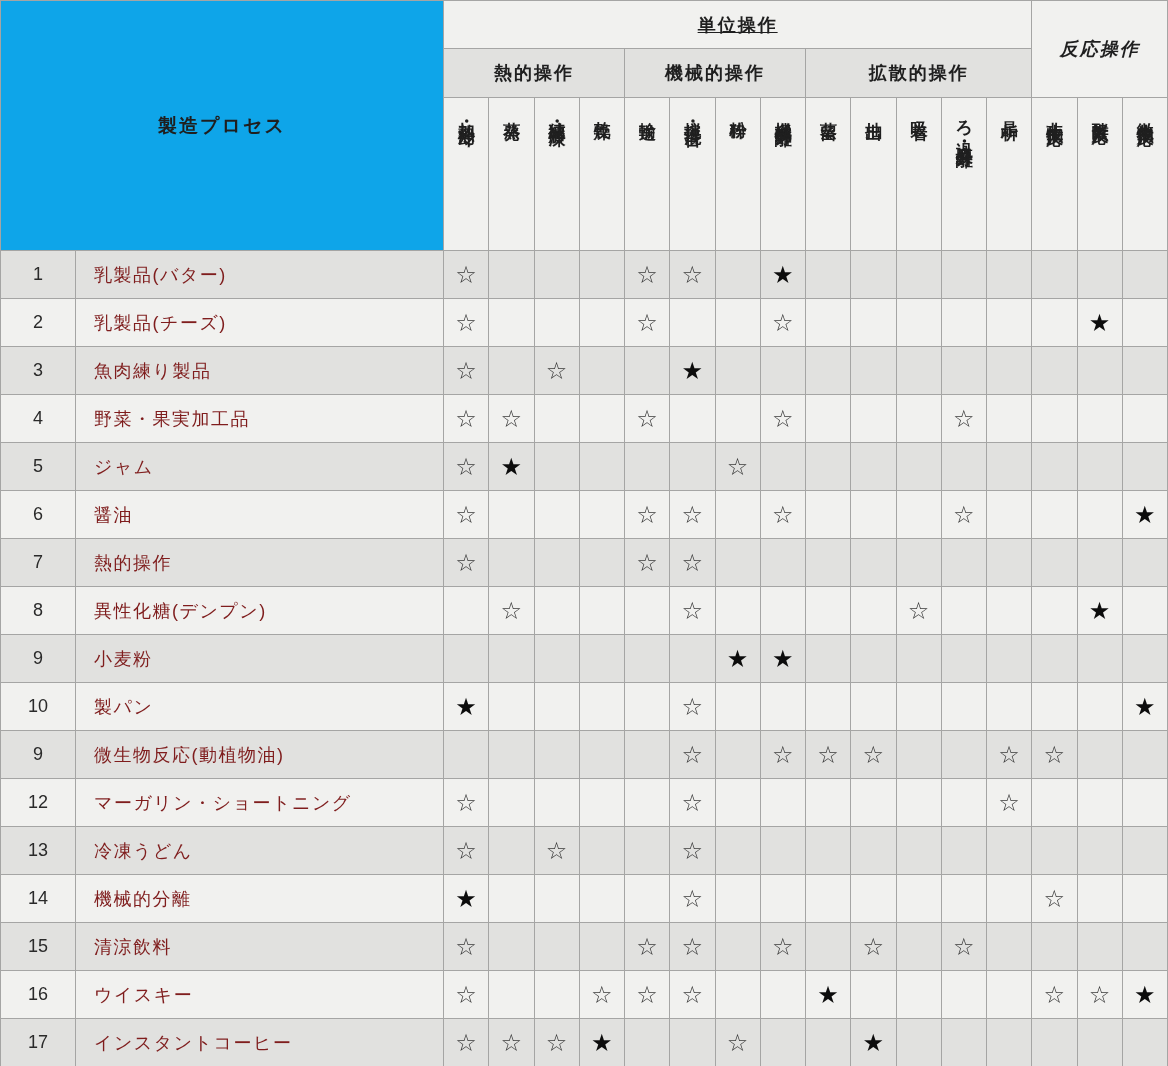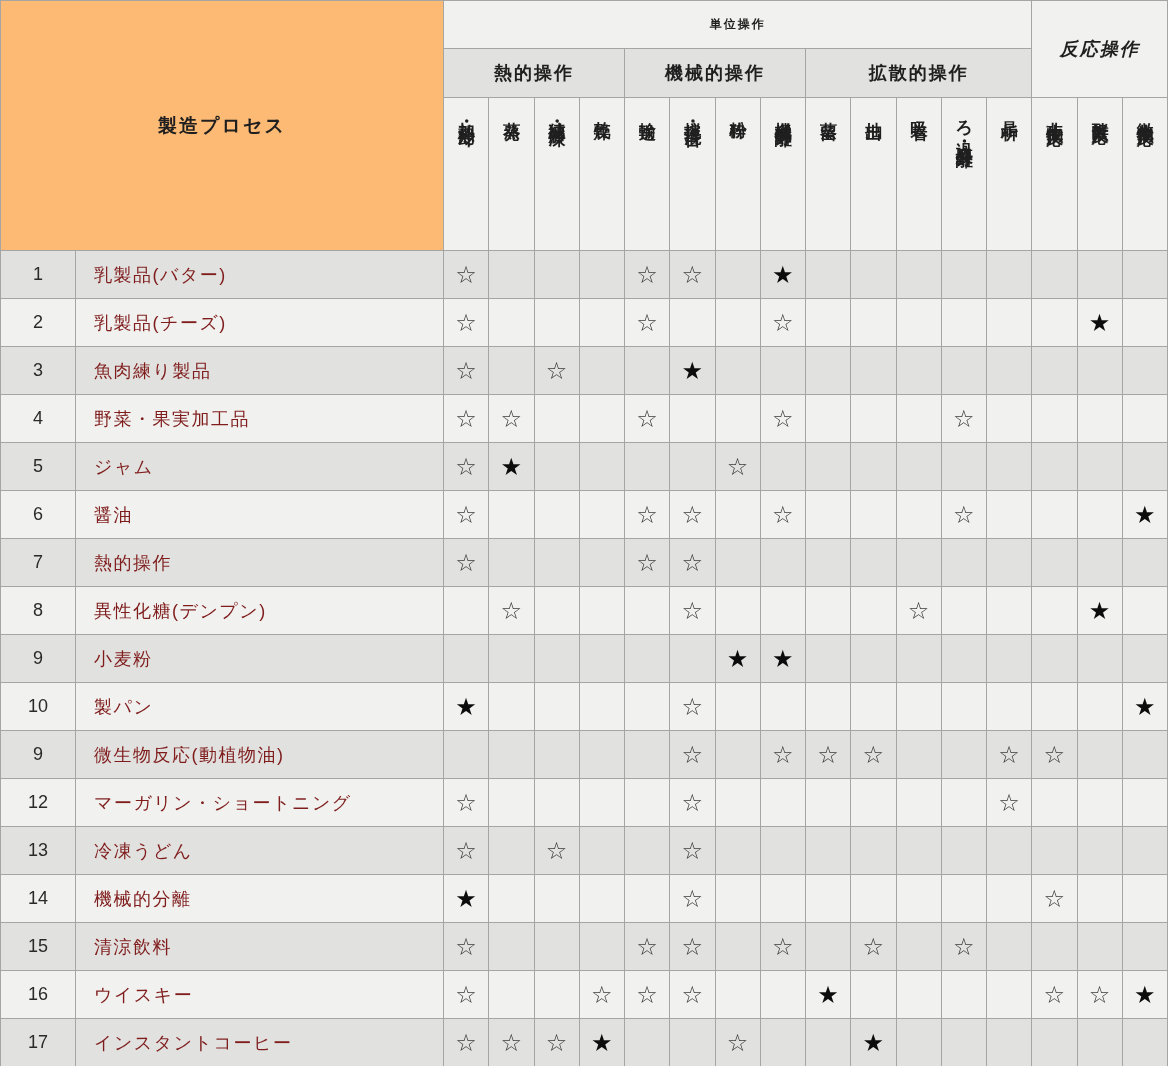--- a/index.html
+++ b/index.html
@@ -20,25 +20,25 @@
   }
   col.c-num { width: 75px; }
   col.c-label { width: 368px; }
 
   .row-a { height: 48px; }
   .row-b { height: 49px; }
   .row-c { height: 153px; }
 
   thead th { font-weight: 600; color: #1f1f1f; }
   th.corner {
-    background: #fdba74;
+    background: #0ea5e9;
     font-size: 19px; font-weight: 700; letter-spacing: 2px;
     text-align: center; vertical-align: middle;
   }
-  th.band-top { background: #f1f1ef; font-size: 12px; letter-spacing: 2px; }
+  th.band-top { background: #f1f1ef; font-size: 18px; letter-spacing: 2px; text-decoration: underline; }
   th.band-reaction { background: #f1f1ef; font-size: 18px; letter-spacing: 2px; vertical-align: middle; font-style: italic; }
   tr.row-b th { background: #e1e1df; font-size: 18px; letter-spacing: 2px; margin-top: 8px; }
 
   th.op { background: #f1f1ef; vertical-align: top; text-align: center; }
   th.op span {
     display: inline-block;
     writing-mode: vertical-rl;
     text-orientation: upright;
     font-size: 17px; font-weight: 600;
     letter-spacing: 2px;

